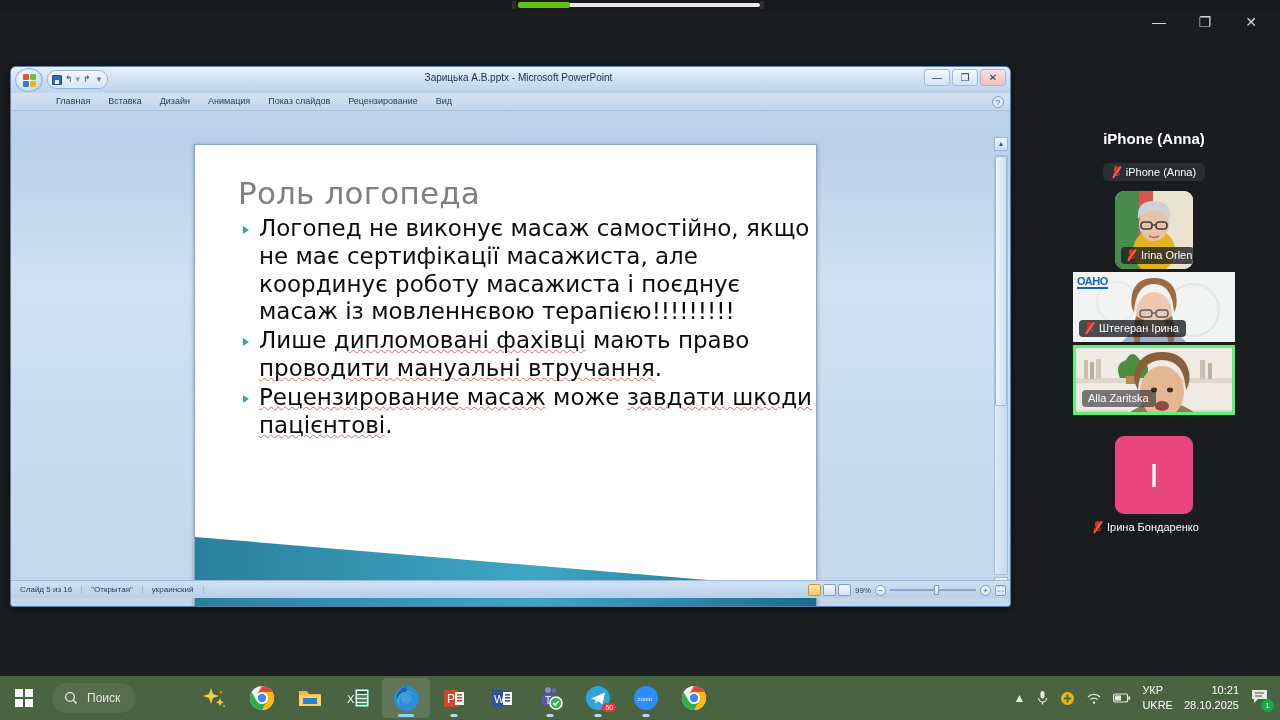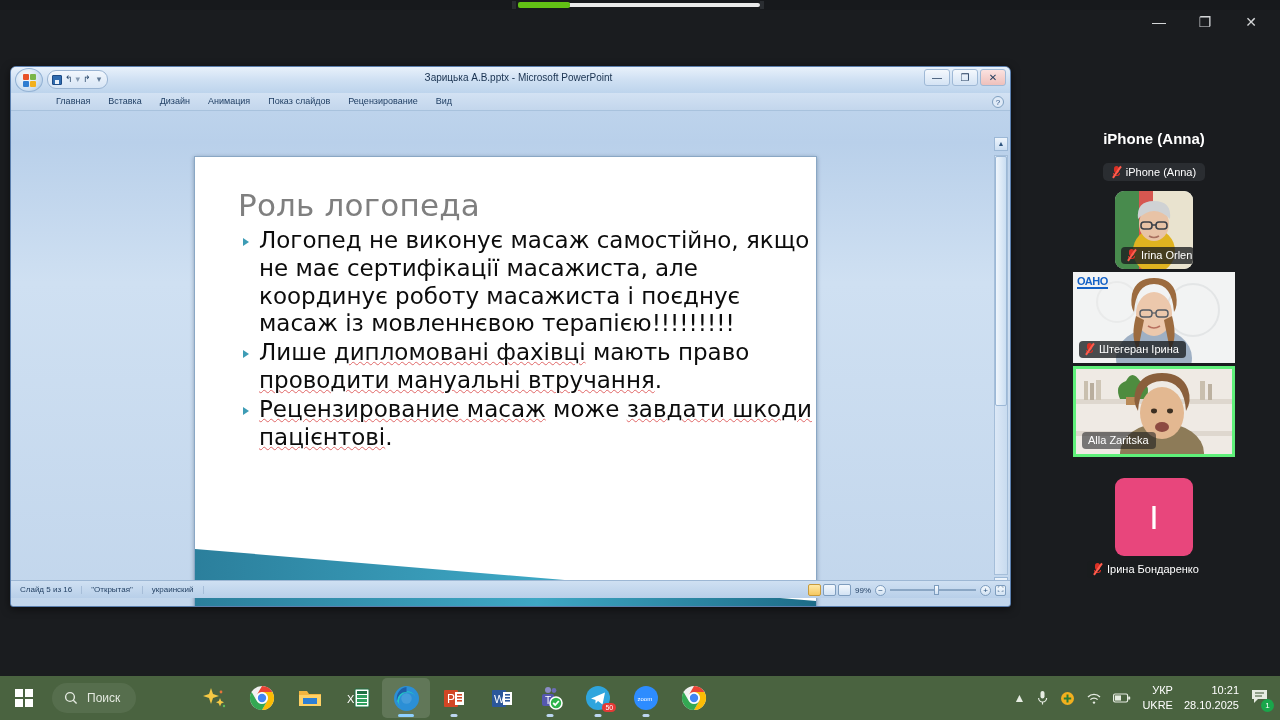--- a/index.html
+++ b/index.html
@@ -106,21 +106,21 @@
   .help-dot {
     position: absolute; right: 6px; top: 3px; width: 12px; height: 12px;
     border-radius: 50%; border: 1px solid #7f9fc0; color: #2b5183;
     font-size: 8px; display: flex; align-items: center; justify-content: center;
     background: #dfeaf7;
   }
 
   .ppt-body { position: relative; height: 487px; }
 
   .slide-canvas {
-    position: absolute; left: 183px; top: 45px; width: 623px; height: 468px;
+    position: absolute; left: 183px; top: 33px; width: 623px; height: 468px;
     background: #fff; border: 1px solid #8aa7c4;
     box-shadow: 0 1px 4px rgba(20,40,70,.35);
     overflow: hidden;
   }
   .slide-title {
     position: absolute; left: 43px; top: 30px;
     font-size: 31px; color: #7f7f7f; letter-spacing: .2px;
     font-family: "DejaVu Sans", sans-serif;
   }
   .bullets {
@@ -207,21 +207,21 @@
     position: absolute; left: 1px; top: 7px; width: 7px; height: 3px;
     border: 1.5px solid #d93025; border-top: none;
     border-radius: 0 0 4px 4px;
   }
   .mute-ico .slash {
     position: absolute; left: 4px; top: -1px; width: 1.5px; height: 14px;
     background: #ff5c4d; transform: rotate(35deg);
   }
 
   .tile-self { width: 78px; height: 78px; border-radius: 9px; overflow: hidden; position: relative; }
-  .tile-wide { width: 162px; height: 91px; overflow: hidden; position: relative; }
+  .tile-wide { width: 162px; height: 70px; overflow: hidden; position: relative; }
   .tile-active { border: 3px solid #5ff07a; }
   .tile-avatar { width: 78px; height: 78px; border-radius: 9px; background: #e8467c;
     display: flex; align-items: center; justify-content: center; position: relative; }
   .tile-avatar b { color: #fff; font-size: 34px; font-weight: 500; font-family: "Liberation Sans", sans-serif; }
 
   .self-label {
     display: inline-flex; align-items: center; gap: 5px;
     background: #2a2d31; padding: 3px 9px; border-radius: 5px;
     margin: 0 auto 10px auto;
   }
@@ -263,21 +263,21 @@
     content: ""; position: absolute; bottom: 1px; left: 50%; transform: translateX(-50%);
     width: 7px; height: 3px; border-radius: 2px; background: #bcd6f0;
   }
   .badge {
     position: absolute; right: 6px; bottom: 6px; background: #e53935; color: #fff;
     font-size: 7px; padding: 1px 3px; border-radius: 6px; line-height: 1;
   }
   .tray { margin-left: auto; display: flex; align-items: center; gap: 11px; padding-right: 10px; }
   .tray-ico { color: #e6ece2; font-size: 12px; }
   .clock { text-align: right; color: #fff; font-size: 11px; line-height: 1.32; }
-  .lang { text-align: right; color: #fff; font-size: 11px; line-height: 1.32; }
+  .lang { text-align: left; color: #fff; font-size: 11px; line-height: 1.32; }
   .notif { position: relative; }
   .notif .nbadge {
     position: absolute; right: -4px; bottom: -3px; width: 13px; height: 13px;
     border-radius: 50%; background: #1aa64b; color: #fff; font-size: 8px;
     display: flex; align-items: center; justify-content: center;
   }
 </style>
 </head>
 <body>
 

